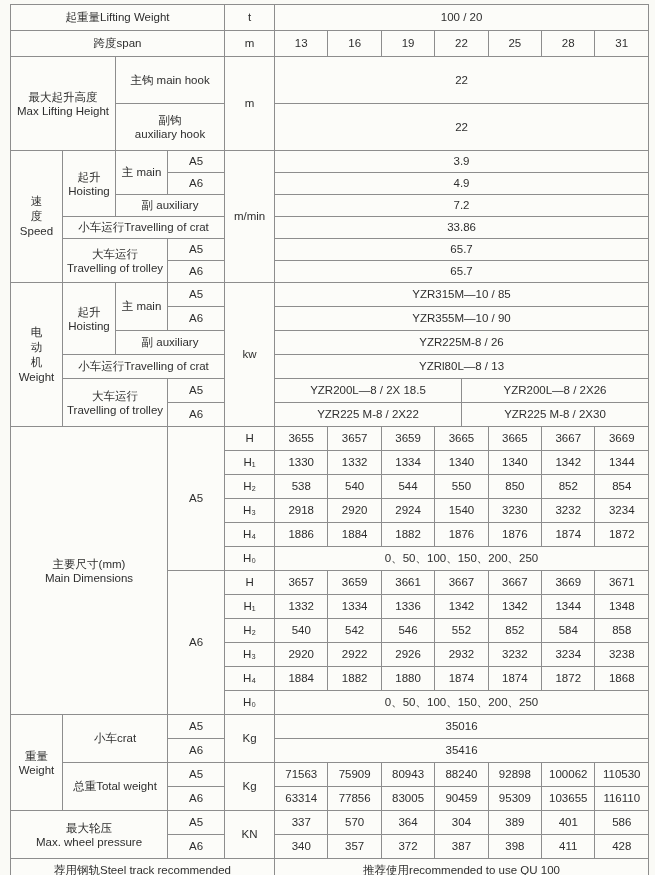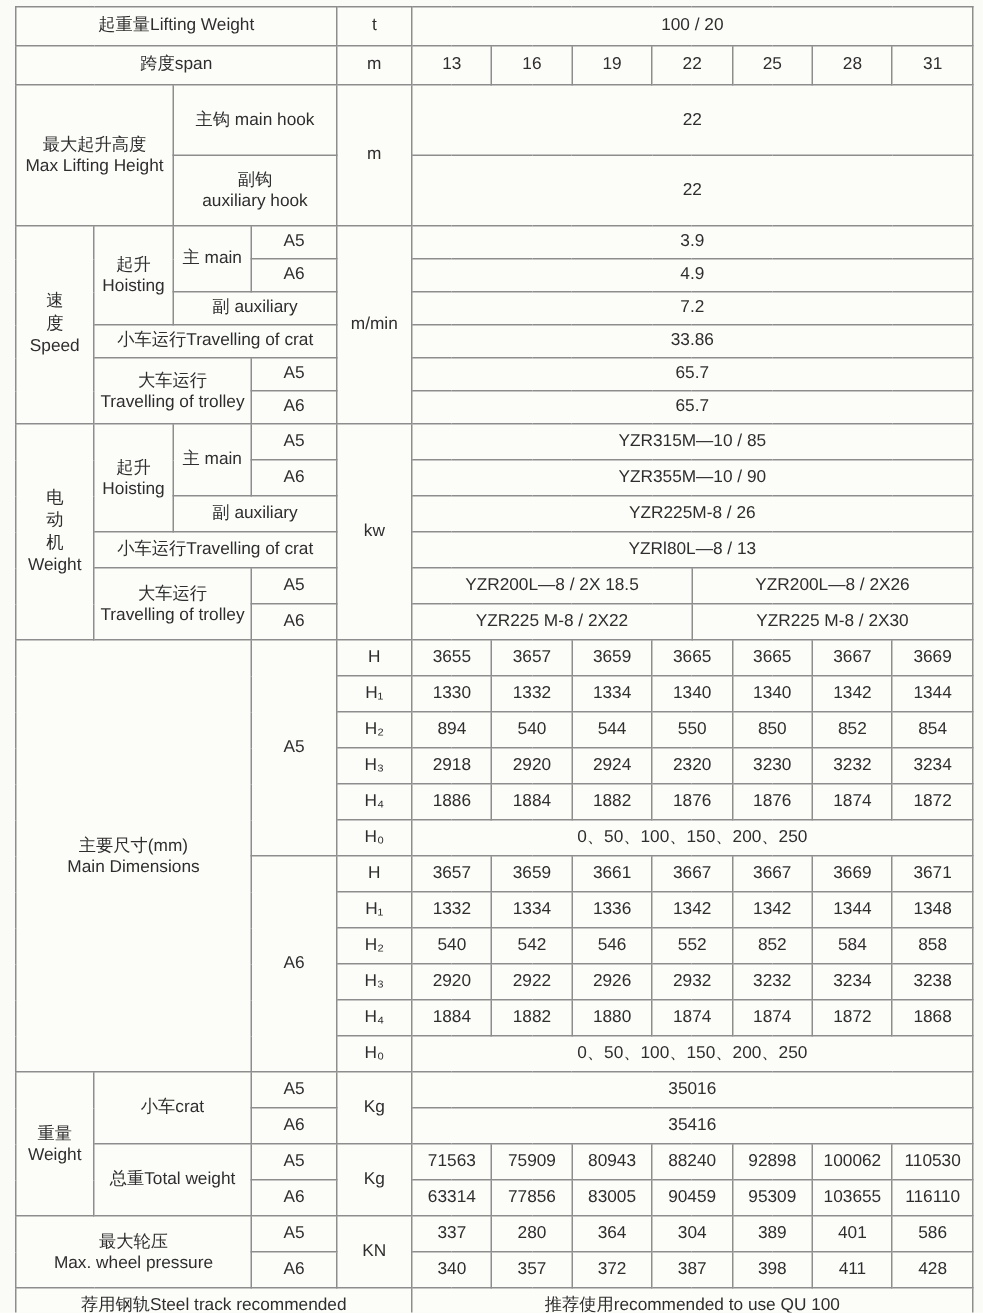--- a/index.html
+++ b/index.html
@@ -190,34 +190,34 @@
   <td colspan="2">1330</td>
   <td colspan="2">1332</td>
   <td colspan="2">1334</td>
   <td colspan="2">1340</td>
   <td colspan="2">1340</td>
   <td colspan="2">1342</td>
   <td colspan="2">1344</td>
 </tr>
 <tr class="h24">
   <td>H₂</td>
-  <td colspan="2">894</td>
+  <td colspan="2">538</td>
   <td colspan="2">540</td>
   <td colspan="2">544</td>
   <td colspan="2">550</td>
   <td colspan="2">850</td>
   <td colspan="2">852</td>
   <td colspan="2">854</td>
 </tr>
 <tr class="h24">
   <td>H₃</td>
   <td colspan="2">2918</td>
   <td colspan="2">2920</td>
   <td colspan="2">2924</td>
-  <td colspan="2">2320</td>
+  <td colspan="2">1540</td>
   <td colspan="2">3230</td>
   <td colspan="2">3232</td>
   <td colspan="2">3234</td>
 </tr>
 <tr class="h24">
   <td>H₄</td>
   <td colspan="2">1886</td>
   <td colspan="2">1884</td>
   <td colspan="2">1882</td>
   <td colspan="2">1876</td>
@@ -324,21 +324,21 @@
 </tr>
 
 <tr class="h24">
   <td colspan="3" rowspan="2" class="two">
     <div>最大轮压</div>
     <div>Max.  wheel pressure</div>
   </td>
   <td>A5</td>
   <td rowspan="2">KN</td>
   <td colspan="2">337</td>
-  <td colspan="2">280</td>
+  <td colspan="2">570</td>
   <td colspan="2">364</td>
   <td colspan="2">304</td>
   <td colspan="2">389</td>
   <td colspan="2">401</td>
   <td colspan="2">586</td>
 </tr>
 <tr class="h24">
   <td>A6</td>
   <td colspan="2">340</td>
   <td colspan="2">357</td>

